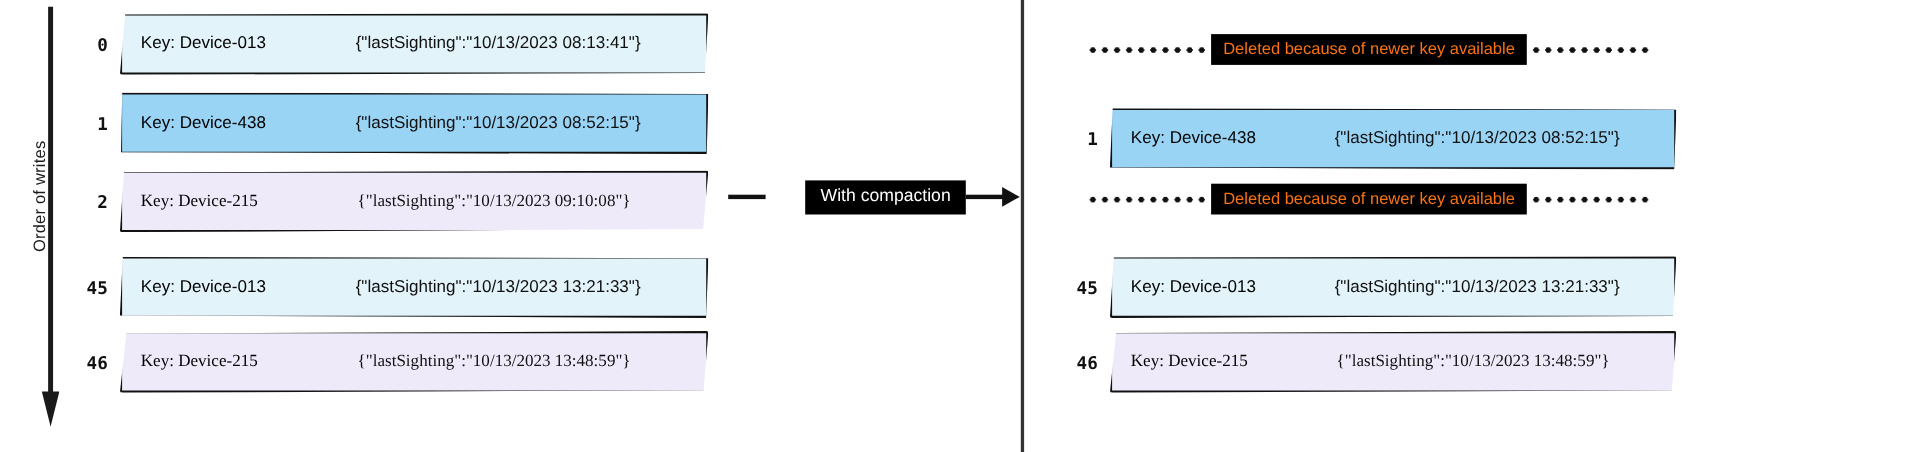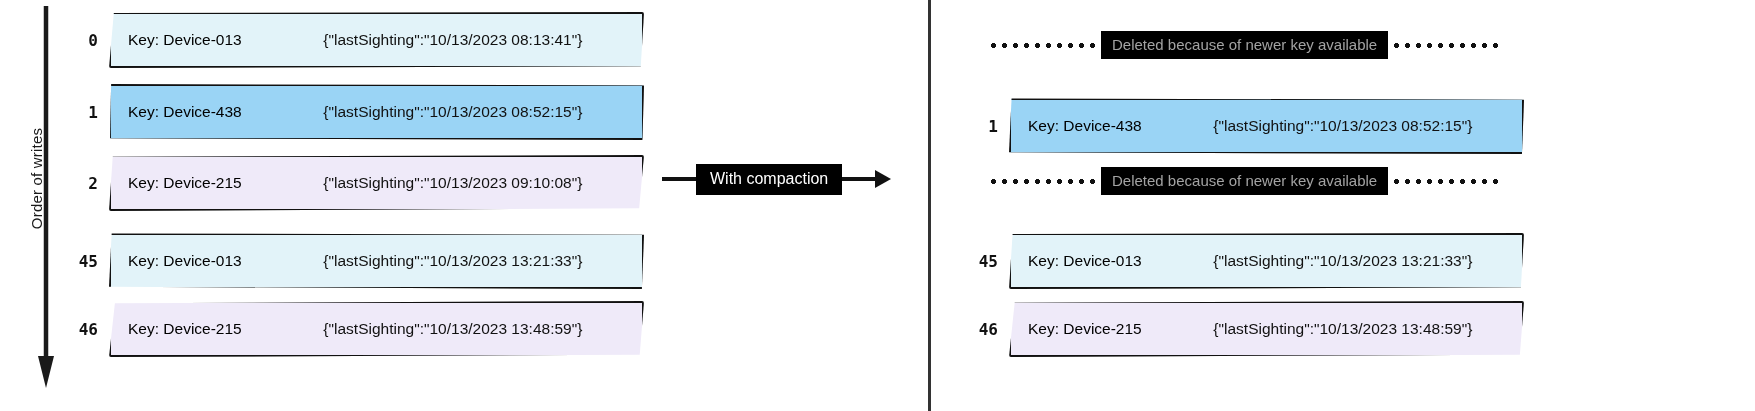--- a/index.html
+++ b/index.html
@@ -107,21 +107,21 @@
     font-size: 15.5px;
     color: #111111;
     white-space: nowrap;
     margin-left: auto;
     margin-right: auto;
     padding-left: 40px;
     padding-right: 18px;
   }
   .c-cyan     { background: #e2f3f9; }
   .c-blue     { background: #9ad4f5; }
-  .c-lavender { background: #efeaf9; }
+  .c-lavender { background: #efeaf9; font-family: Liberation Serif, serif; }
 
   
   .compaction {
     position: absolute;
     left: 662px;
     top: 163px;
     display: flex;
     align-items: center;
     height: 32px;
   }
@@ -130,20 +130,21 @@
     height: 4px;
     background: #111111;
   }
   .comp-chip {
     background: #000000;
     color: #ffffff;
     font-size: 16px;
     padding: 7px 14px 8px 14px;
     white-space: nowrap;
     line-height: 1;
+    margin-left: 36px;
   }
   .comp-arrow {
     display: flex;
     align-items: center;
   }
   .comp-arrow .shaft {
     width: 34px;
     height: 4px;
     background: #111111;
   }
@@ -166,21 +167,21 @@
     height: 5px;
     background-image: radial-gradient(circle, #111111 42%, rgba(0,0,0,0) 46%);
     background-size: 11px 5px;
     background-repeat: repeat-x;
     background-position: 0 center;
   }
   .dots-left  { width: 110px; margin-right: 3px; }
   .dots-right { width: 110px; margin-left: 3px; }
   .del-chip {
     background: #000000;
-    color: #a3a3a3;
+    color: #f97316;
     font-size: 15px;
     padding: 5px 11px 6px 11px;
     white-space: nowrap;
     line-height: 1.15;
   }
 </style>
 </head>
 <body>
 
 <div id="canvas">

